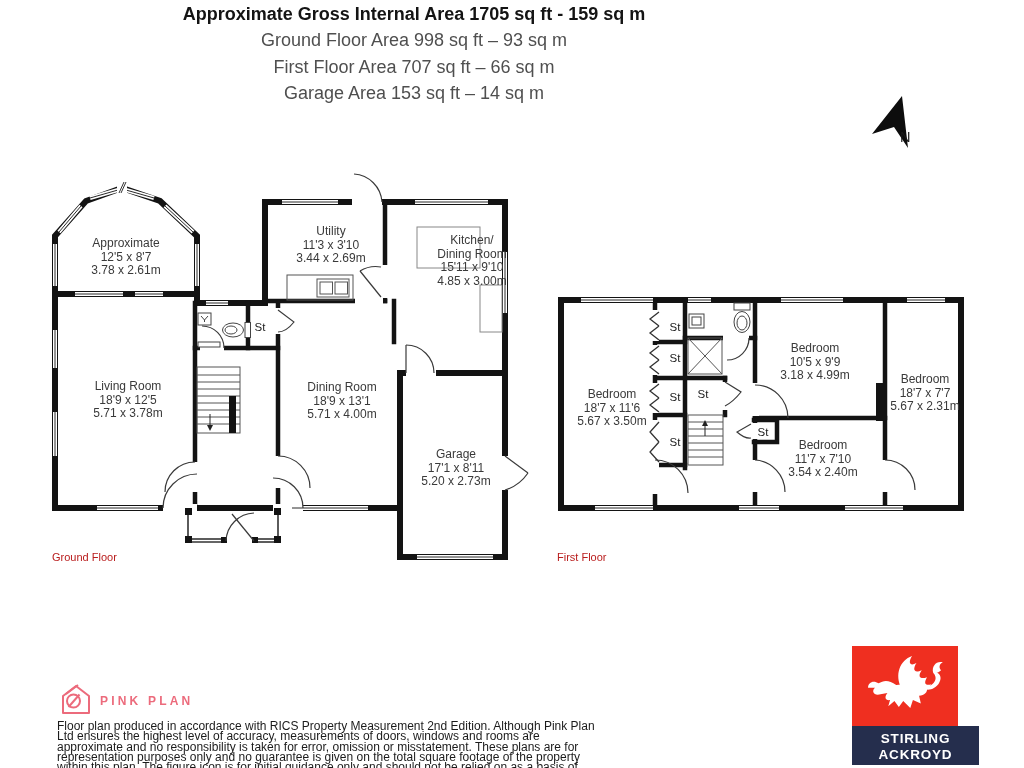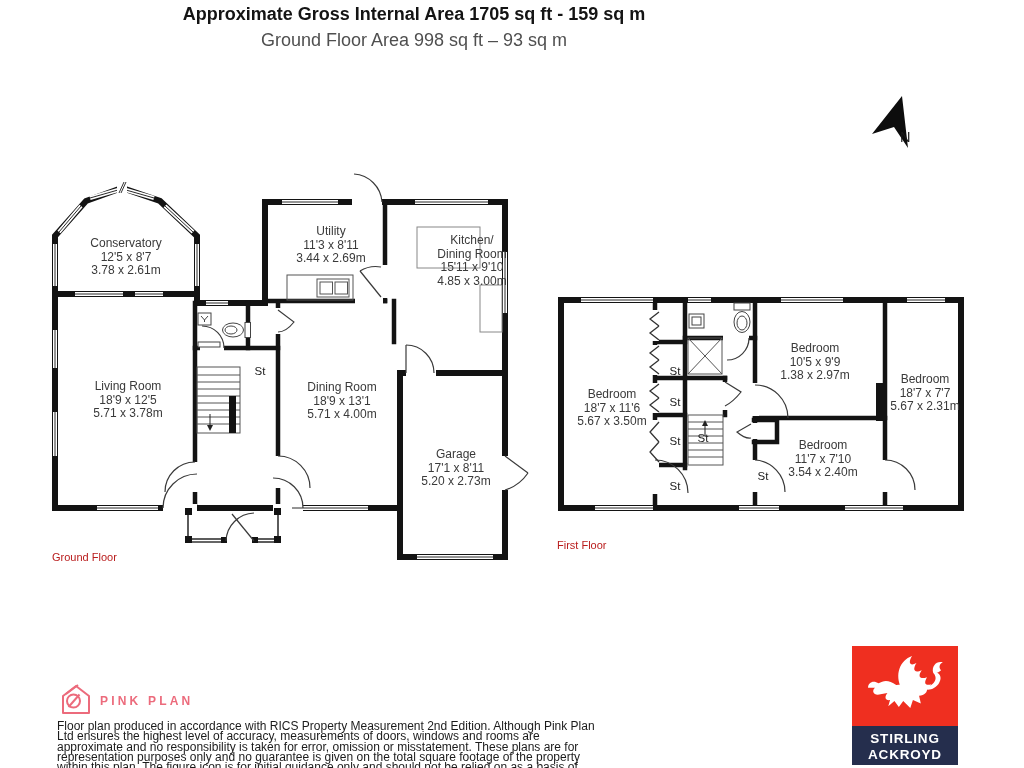--- a/index.html
+++ b/index.html
@@ -6,42 +6,44 @@
   #page{position:relative;width:1024px;height:768px;background:#ffffff;overflow:hidden;
         font-family:"Liberation Sans","DejaVu Sans",sans-serif;}
   .abs{position:absolute;}
   
   .hdr{position:absolute;left:0;top:1px;width:828px;text-align:center;}
   .hdr-line-b{font-size:18px;font-weight:bold;color:#141414;line-height:26.4px;}
   .hdr-line-r{font-size:18px;font-weight:400;color:#4f4f4f;line-height:26.4px;}
   
   .room-label{position:absolute;transform:translate(-50%,-50%);text-align:center;
               color:#3a3a3a;font-size:12px;line-height:13.6px;white-space:nowrap;}
-  .st-label{position:absolute;transform:translate(-50%,-50%);color:#222;font-size:11.5px;margin-top:44px;}
+  .st-label{position:absolute;transform:translate(-50%,-50%);color:#222;font-size:11.5px;}
   .floor-title{position:absolute;font-size:11px;color:#b91c1c;}
   .north-n{position:absolute;font-size:14.5px;color:#1a1a1a;}
   
   .pinkplan-text{position:absolute;left:100px;top:694px;font-size:12px;font-weight:700;
                  letter-spacing:3.2px;color:#ec6b7c;}
   .disclaimer{position:absolute;left:57px;top:721px;width:552px;font-size:12px;
               line-height:10.3px;color:#1b1b1b;}
   .agent-logo{position:absolute;left:852px;top:646px;width:106px;}
   .agent-red{width:106px;height:80px;display:flex;align-items:center;justify-content:center;}
-  .agent-navy{width:106px;height:39px;text-align:center;box-sizing:border-box;padding-top:5px;}
+  .agent-navy{width:127px;height:39px;text-align:center;box-sizing:border-box;padding-top:5px;}
   .agent-line{color:#ffffff;font-weight:bold;font-size:13.5px;letter-spacing:0.8px;line-height:15.5px;}
   svg{display:block;}
 </style>
 </head>
 <body>
 
 <div id="page">
 
   <div class="hdr">
     <div class="hdr-line-b">Approximate Gross Internal Area 1705 sq ft - 159 sq m</div>
     <div class="hdr-line-r">Ground Floor Area 998 sq ft – 93 sq m</div>
+    <div class="hdr-line-r">First Floor Area 707 sq ft – 66 sq m</div>
+    <div class="hdr-line-r">Garage Area 153 sq ft – 14 sq m</div>
   </div>
 
   <svg class="abs" style="left:872px;top:96px;" width="48" height="58" viewBox="0 0 48 58">
     <polygon points="30,0 0,38 22,31 36,52" fill="#0d0d0d"></polygon>
   </svg>
   <div class="north-n" style="left:900px;top:129px;">N</div>
 
   <svg class="abs" style="left:40px;top:170px;" width="500" height="400" viewBox="0 0 500 400">
 
     <g stroke="#131313" stroke-width="6" fill="none" stroke-linecap="square">
@@ -282,32 +284,32 @@
       <path d="M200,95 A33,33 0 0 1 233,128"></path>
       <path d="M200,170 A32,32 0 0 1 230,202"></path>
       <path d="M330,170 A30,30 0 0 1 360,200"></path>
       <path d="M170,92 L186,102 Q178,112 170,116"></path>
       <path d="M196,134 L182,142 Q190,149 196,148"></path>
       <path d="M194,48 A22,22 0 0 1 172,70"></path>
     </g>
   </svg>
 
   <div class="room-label" style="left:126px;top:257px;">
-    <div>Conservatory</div>
+    <div>Approximate</div>
     <div>12'5 x 8'7</div>
     <div>3.78 x 2.61m</div>
   </div>
   <div class="room-label" style="left:128px;top:400px;">
     <div>Living Room</div>
     <div>18'9 x 12'5</div>
     <div>5.71 x 3.78m</div>
   </div>
   <div class="room-label" style="left:331px;top:245px;">
     <div>Utility</div>
-    <div>11'3 x 8'11</div>
+    <div>11'3 x 3'10</div>
     <div>3.44 x 2.69m</div>
   </div>
   <div class="room-label" style="left:448px;top:261px;margin-left:24px;">
     <div>Kitchen/</div>
     <div>Dining Room</div>
     <div>15'11 x 9'10</div>
     <div>4.85 x 3.00m</div>
   </div>
   <div class="room-label" style="left:342px;top:401px;">
     <div>Dining Room</div>
@@ -322,41 +324,41 @@
   <div class="st-label" style="left:260px;top:327px;">St</div>
 
   <div class="room-label" style="left:612px;top:408px;">
     <div>Bedroom</div>
     <div>18'7 x 11'6</div>
     <div>5.67 x 3.50m</div>
   </div>
   <div class="room-label" style="left:815px;top:362px;">
     <div>Bedroom</div>
     <div>10'5 x 9'9</div>
-    <div>1.38 x 2.97m</div>
+    <div>3.18 x 4.99m</div>
   </div>
   <div class="room-label" style="left:925px;top:393px;">
     <div>Bedroom</div>
     <div>18'7 x 7'7</div>
     <div>5.67 x 2.31m</div>
   </div>
   <div class="room-label" style="left:823px;top:459px;">
     <div>Bedroom</div>
     <div>11'7 x 7'10</div>
     <div>3.54 x 2.40m</div>
   </div>
   <div class="st-label" style="left:675px;top:327px;">St</div>
   <div class="st-label" style="left:675px;top:358px;">St</div>
   <div class="st-label" style="left:675px;top:397px;">St</div>
   <div class="st-label" style="left:675px;top:442px;">St</div>
   <div class="st-label" style="left:703px;top:394px;">St</div>
   <div class="st-label" style="left:763px;top:432px;">St</div>
 
   <div class="floor-title" style="left:52px;top:551px;">Ground Floor</div>
-  <div class="floor-title" style="left:557px;top:539px;">First Floor</div>
+  <div class="floor-title" style="left:557px;top:551px;">First Floor</div>
 
   <svg class="abs" style="left:58px;top:682px;" width="36" height="36" viewBox="0 0 36 36">
     <g fill="none" stroke="#ec6b7c" stroke-width="2" stroke-linejoin="round">
       <path d="M5,31 V14 L18,4 L31,14 V31 Z"></path>
       <path d="M8,12 L20,3"></path>
       <circle cx="15.5" cy="19" r="6.5"></circle>
       <path d="M10.5,25 L21.5,12.5"></path>
     </g>
   </svg>
   <div class="pinkplan-text">PINK PLAN</div>

